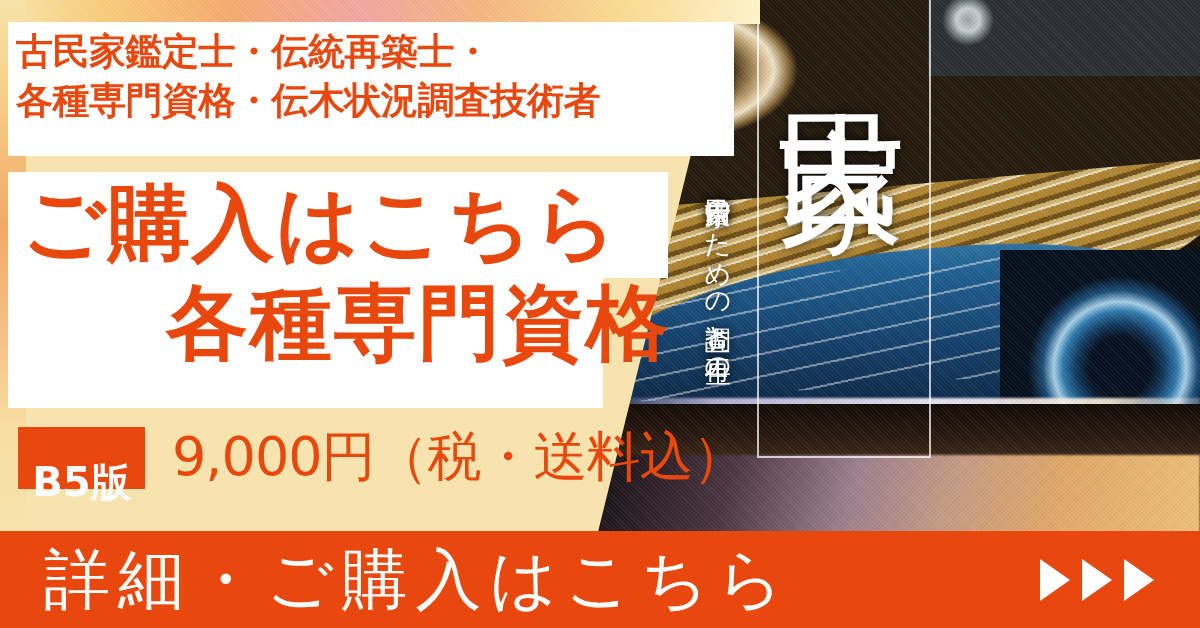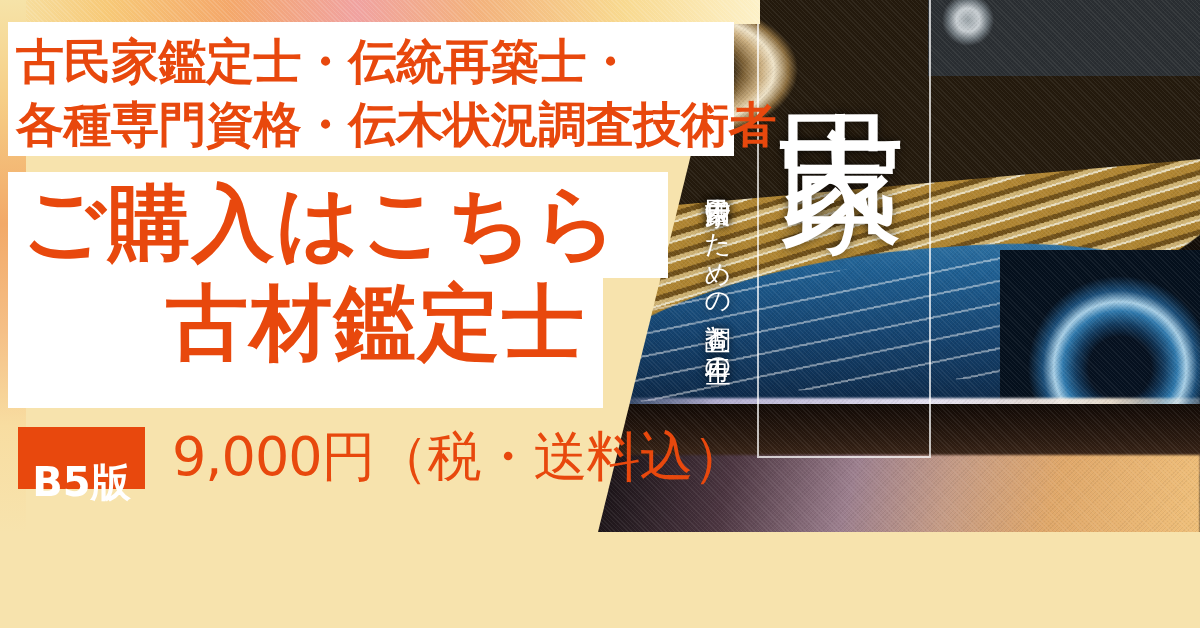--- a/index.html
+++ b/index.html
@@ -153,22 +153,22 @@
   .panel-main{
     position:absolute;left:8px;top:172px;width:660px;height:236px;
     background:#ffffff;
     clip-path:polygon(0 0, 660px 0, 660px 106px, 595px 106px, 595px 236px, 0 236px);
   }
 
   
   .heading-small{
     position:absolute;left:16px;top:30px;width:716px;
     color:#e8480d;
-    font-family:Liberation Sans, sans-serif;
-    font-weight:700;font-size:48px;line-height:1.32;letter-spacing:-0.5px;
+    font-family:Liberation Mono, monospace;
+    font-weight:700;font-size:37px;line-height:1.32;letter-spacing:-0.5px;
     white-space:nowrap;
   }
   .heading-small .l2{display:block;}
 
   .title-l1{
     position:absolute;left:22px;top:182px;
     color:#e8480d;font-family:"DejaVu Sans","Liberation Sans",sans-serif;
     font-weight:700;font-size:82px;line-height:1;letter-spacing:2px;
     white-space:nowrap;
   }
@@ -254,21 +254,29 @@
 
   <div class="panel-top"></div>
   <div class="panel-main"></div>
 
   <div class="heading-small">
     <span>古民家鑑定士・伝統再築士・</span>
     <span class="l2">各種専門資格・伝木状況調査技術者</span>
   </div>
 
   <div class="title-l1">ご購入はこちら</div>
-  <div class="title-l2">古材鑑定士</div>
+  <div class="title-l2">各種専門資格</div>
 
   <div class="badge">
     <span>B5版</span>
   </div>
   <div class="price">9,000円（税・送料込）</div>
 
+  <div class="cta">
+    <div class="cta-text">詳細・ご購入はこちら</div>
+    <div class="cta-arrows">
+      <span class="arrow"></span>
+      <span class="arrow"></span>
+      <span class="arrow"></span>
+    </div>
+  </div>
 
 </div>
 
 </body></html>

